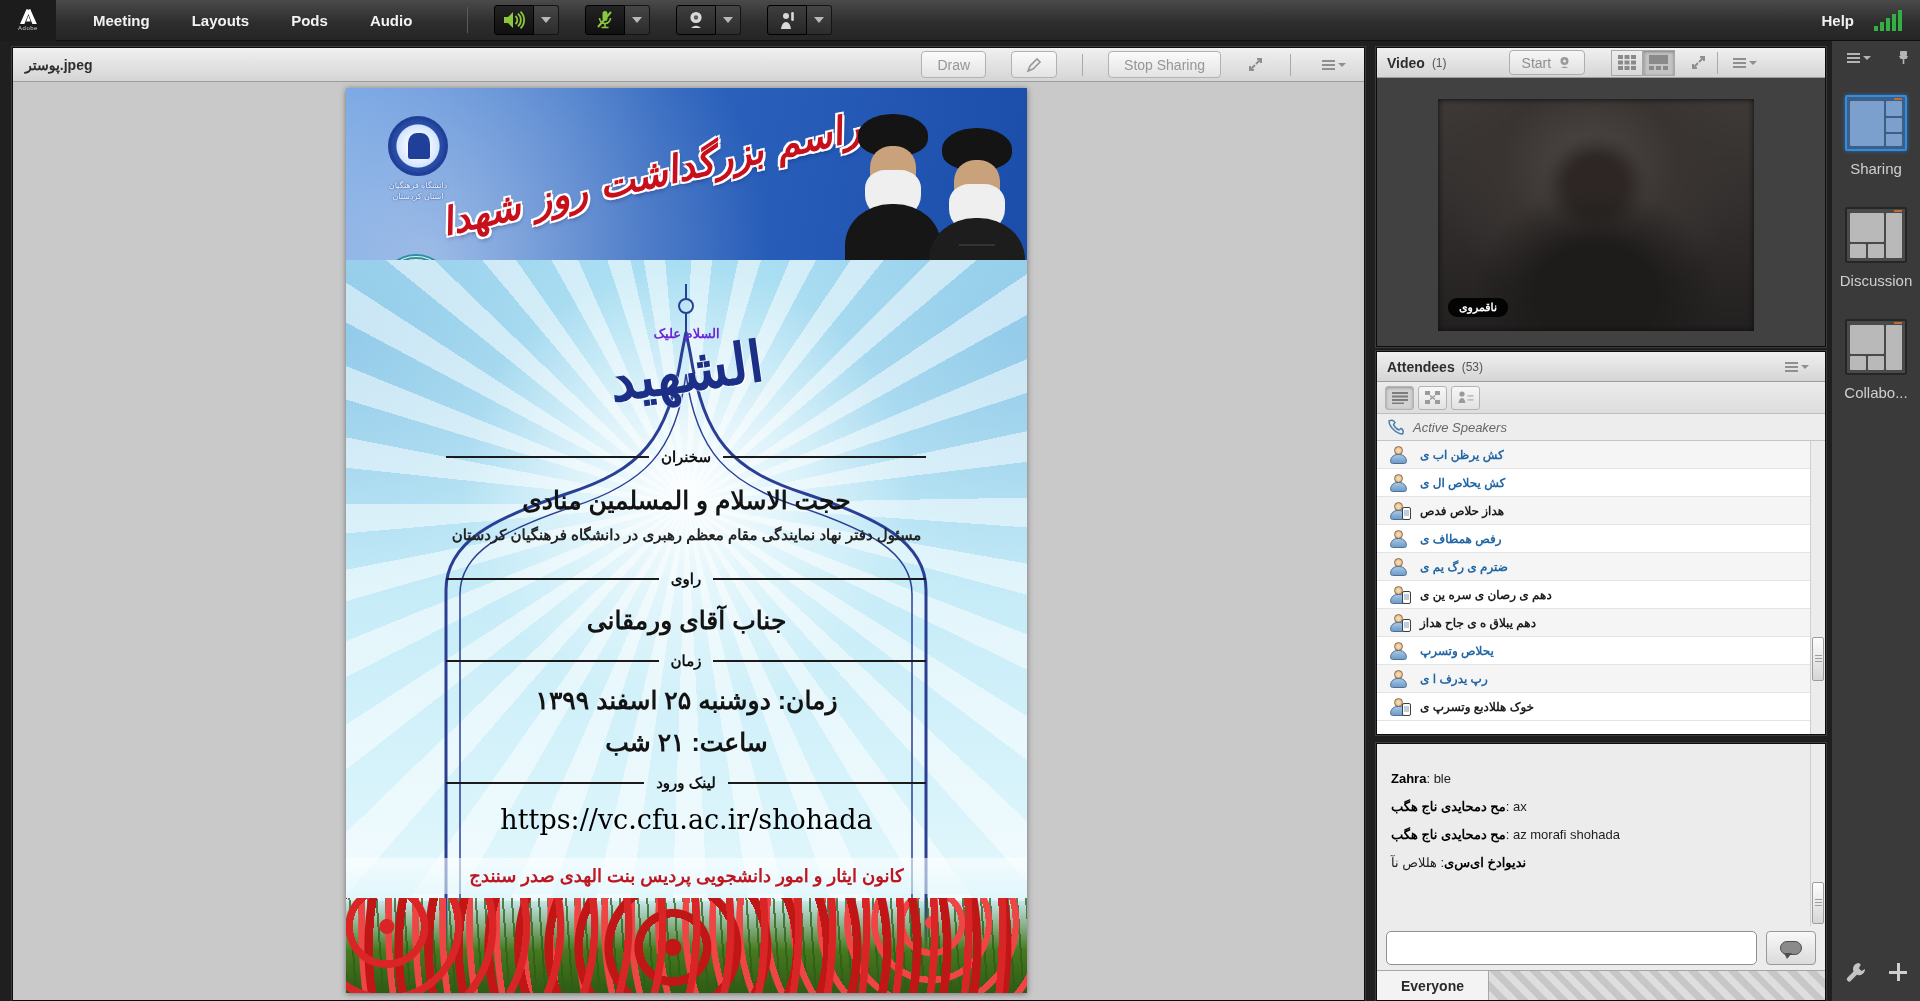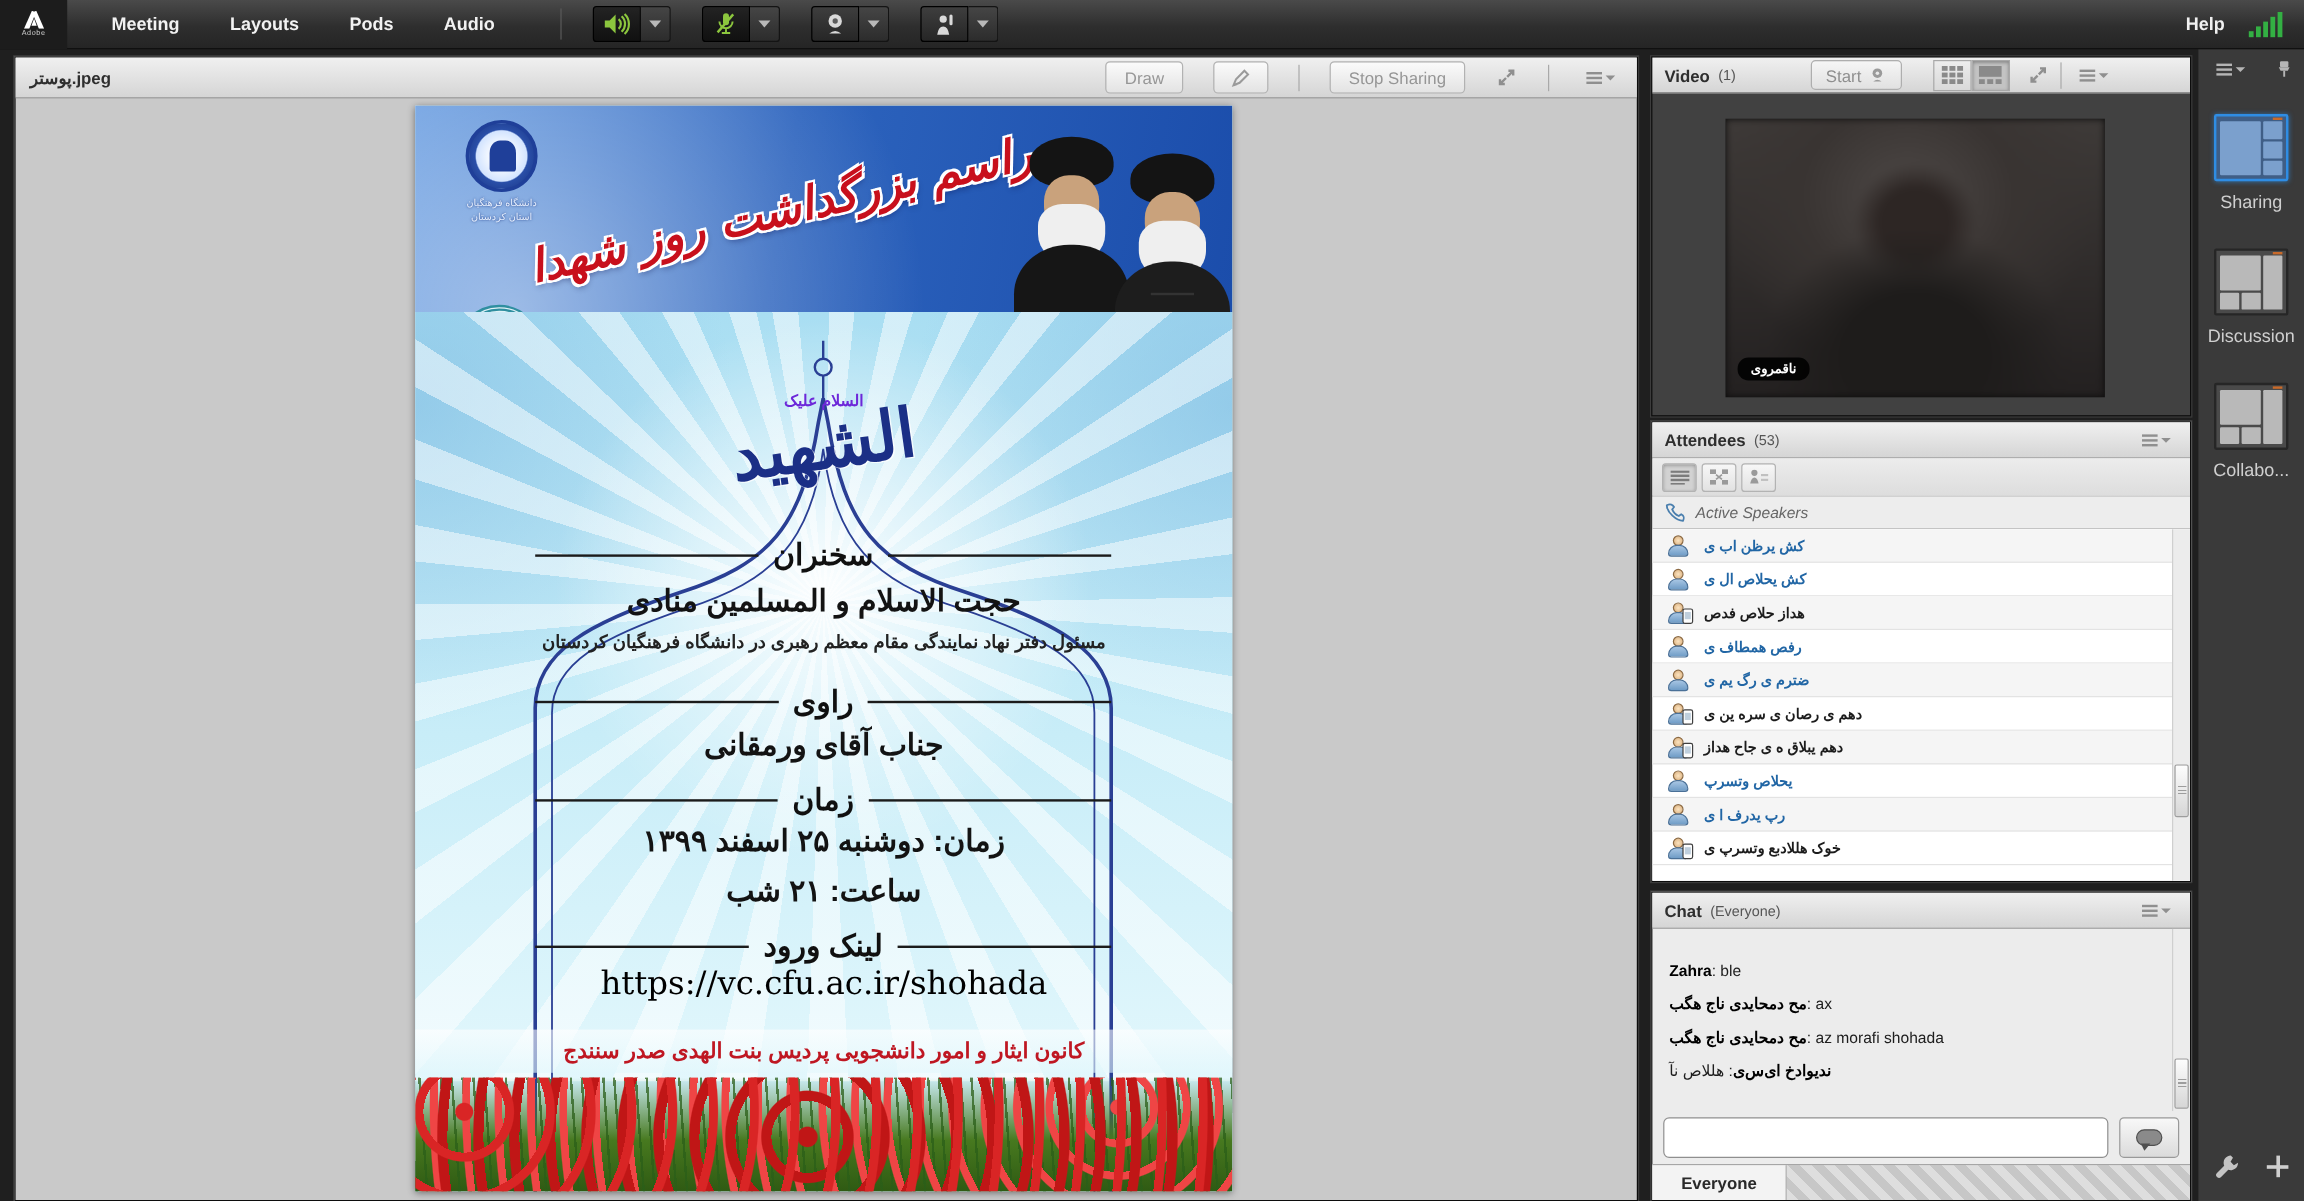--- a/index.html
+++ b/index.html
@@ -88,21 +88,21 @@
       radial-gradient(circle at 0% 12%, rgba(125,185,225,.55), rgba(125,185,225,0) 30%),
       radial-gradient(circle at 100% 12%, rgba(125,185,225,.55), rgba(125,185,225,0) 30%),
       linear-gradient(#a9def2,#c8edf8 55%,#e2f7fc); }
   .arch-svg { position:absolute; left:70px; top:192px; }
   .medallion { position:absolute; top:238px; left:0; width:681px; text-align:center; }
   .medallion-top { font-size:13px; color:#6d28d9; font-weight:bold; }
   .medallion-main { font-family:"DejaVu Serif",serif; font-weight:bold; font-size:56px; color:#1b2f86;
     display:inline-block; transform:rotate(-8deg); text-shadow:1px 1px 0 rgba(255,255,255,.8); line-height:1.1; }
   .sec { position:absolute; left:100px; width:480px; display:flex; align-items:center; gap:12px; direction:rtl; }
   .sec .line { flex:1; height:2px; background:#1b1b1b; }
-  .sec .t { font-weight:bold; font-size:25px; color:#101010; }
+  .sec .t { font-weight:bold; font-size:15px; color:#101010; }
   .ptext { position:absolute; left:0; width:681px; text-align:center; color:#131313; direction:rtl; }
   .ptext.big { font-size:25px; font-weight:bold; }
   .ptext.mid { font-size:15px; font-weight:bold; color:#222; }
   .ptext.url { direction:ltr; font-family:"DejaVu Serif",serif; font-size:27px; color:#000; font-weight:normal; }
   .footer-band { position:absolute; top:770px; left:0; width:681px; height:36px;
     background:linear-gradient(rgba(255,255,255,.6),rgba(226,247,252,.6));
     display:flex; align-items:center; justify-content:center;
     color:#bf1722; font-weight:bold; font-size:18px; direction:rtl; }
   .tulip-field { position:absolute; bottom:0; left:0; width:681px; height:95px;
     background:
@@ -335,21 +335,21 @@
       </div>
       <div class="cleric front" style="left:92px; top:40px;">
         <div class="turban"></div>
           <div class="face"></div>
           <div class="beard"></div>
           <div class="robe"></div>
         <div class="glasses"></div>
       </div>
     </div>
 
-    <div class="logo-badge" style="left:26px; top:12px; width:92px;">
+    <div class="logo-badge" style="left:26px; top:28px; width:92px;">
       <div class="logo1-circle">
           <div class="glyph"></div>
         </div>
       <div class="logo-caption">
         <div>دانشگاه فرهنگیان</div>
         <div>استان کردستان</div>
       </div>
     </div>
 
     <div class="logo-badge" style="left:20px; top:166px; width:100px;">
@@ -594,32 +594,20 @@
     </div>
     <div class="scroll-track">
       <div class="scroll-thumb" style="top:196px; height:44px;">
           <span class="grip"></span>
         </div>
     </div>
   </div>
 </div>
 
 <div class="side-pod chat-pod">
-  <div class="pod-header">
-    <span class="pod-title">Chat</span>
-    <span class="pod-count">(Everyone)</span>
-    <div class="pod-menu-icon" style="margin-left:auto;">
-      <span class="lines">
-          <i></i>
-          <i></i>
-          <i></i>
-        </span>
-      <span class="caret"></span>
-    </div>
-  </div>
   <div class="chat-messages">
     <div class="chat-line">
       <span></span><b>Zahra</b><span>: ble</span>
     </div>
     <div class="chat-line">
       <span class="bo"></span><b class="bo">بگه جان ی‌دی‌احمد حم</b><span>: ax</span>
     </div>
     <div class="chat-line">
       <span class="bo"></span><b class="bo">بگه جان ی‌دی‌احمد حم</b><span>: az morafi shohada</span>
     </div>

